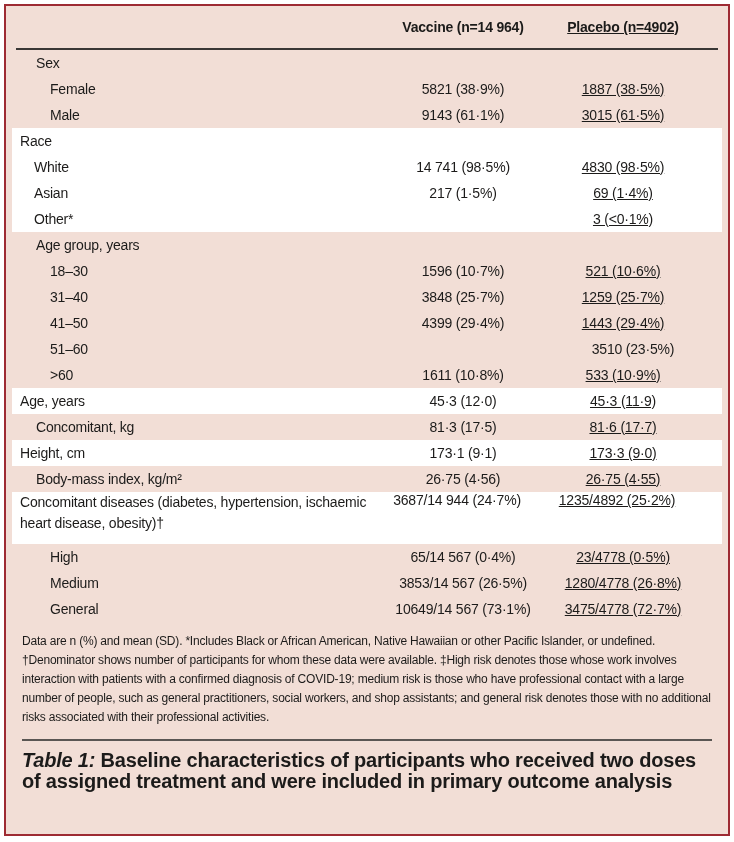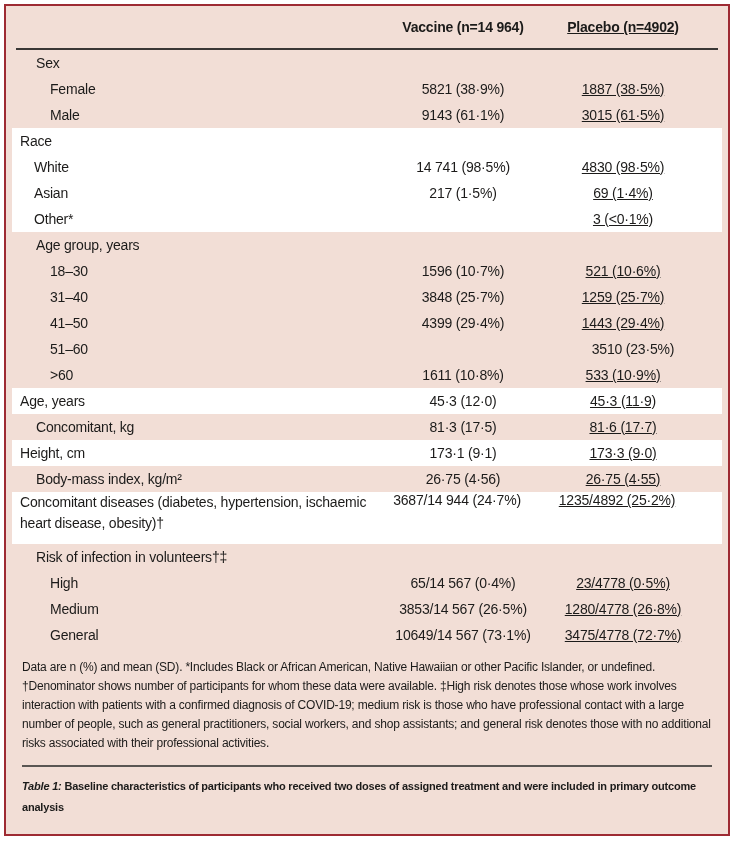--- a/index.html
+++ b/index.html
@@ -68,21 +68,21 @@
     line-height:19px;
     letter-spacing:-0.2px;
   }
   .caption-rule{
     height:2px;
     background:var(--rule-mid);
     margin:6px 10px 0 10px;
   }
   .caption{
     padding:9px 10px 12px 10px;
-    font-size:11px;
+    font-size:20px;
     font-weight:bold;
     line-height:21px;
     letter-spacing:-0.2px;
   }
   .caption .prefix{font-style:italic;}
 </style>
 </head>
 <body>
 
 <div class="table-frame">
@@ -177,25 +177,20 @@
         <div class="row pink measure">
           <div class="cell-label">Body-mass index, kg/m²</div>
           <div class="cell-val">26·75 (4·56)</div>
           <div class="cell-val pcol">26·75 (4·55)</div>
         </div>
         <div class="row white measure-tall">
           <div class="cell-label">Concomitant diseases (diabetes, hypertension, ischaemic heart disease, obesity)†</div>
           <div class="cell-val">3687/14 944 (24·7%)</div>
           <div class="cell-val pcol">1235/4892 (25·2%)</div>
         </div>
-        <div class="row pink section">
-          <div class="cell-label">Risk of infection in volunteers†‡</div>
-          <div class="cell-val"></div>
-          <div class="cell-val pcol"></div>
-        </div>
         <div class="row pink item">
           <div class="cell-label indent">High</div>
           <div class="cell-val">65/14 567 (0·4%)</div>
           <div class="cell-val pcol">23/4778 (0·5%)</div>
         </div>
         <div class="row pink item">
           <div class="cell-label indent">Medium</div>
           <div class="cell-val">3853/14 567 (26·5%)</div>
           <div class="cell-val pcol">1280/4778 (26·8%)</div>
         </div>

